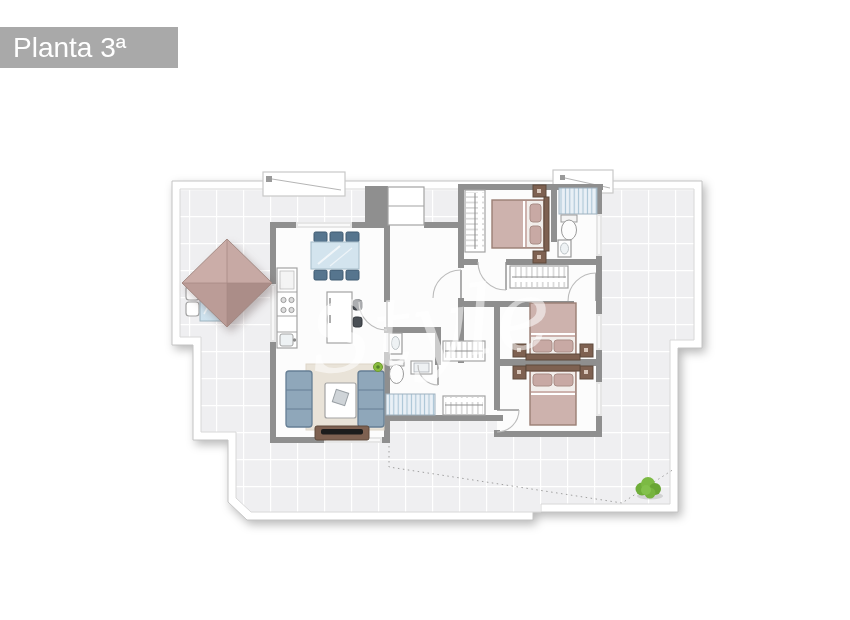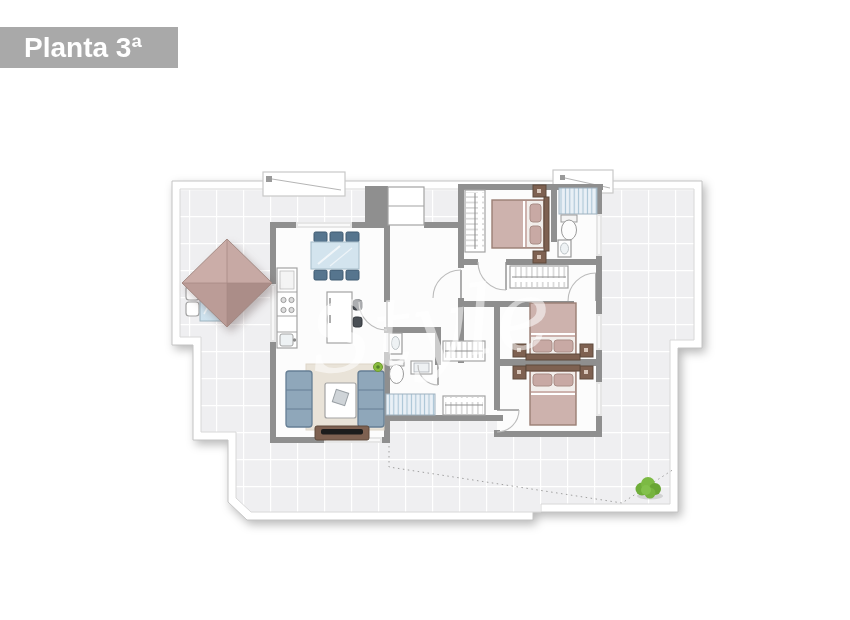--- a/index.html
+++ b/index.html
@@ -1,20 +1,20 @@
 <!DOCTYPE html>
 <html style="--banner: #a9a9a9; --wall: #8f8f8f; --tile: #efeff1; --grout: #ffffff; --wood: #7e6151; --bedding: #cdb2ad; --pillow: #c8a9a4; --sofa: #8fa7ba; --chair_blue: #56758e; --glass: #d3e4ee; --parasol: #c2a39e; --bush_green: #7cba44; --shower_slat: #a9c4d5;"><head>
 <meta charset="utf-8">
 <style>
   html,body{margin:0;padding:0;background:#ffffff;}
   .page{position:relative;width:850px;height:620px;background:#fff;overflow:hidden;
         font-family:"Liberation Sans",sans-serif;}
   .banner{position:absolute;left:0;top:27px;width:178px;height:41px;
           background:var(--banner,#a9a9a9);color:#fff;font-size:28px;line-height:41px;
-          padding-left:24px;box-sizing:border-box;font-weight:700;}
+          padding-left:13px;box-sizing:border-box;font-weight:400;}
   svg{position:absolute;left:0;top:0;}
   
   .wall{fill:var(--wall,#8f8f8f);}
   .win{fill:#e6e6e6;}
   .floor{fill:#fcfcfc;}
   .whx{fill:#ffffff;stroke:#a3a3a3;stroke-width:1.2;}
   .fix{fill:#fdfdfd;stroke:#9a9a9a;stroke-width:1.2;}
   .wd{fill:var(--wood,#7e6151);stroke:#5e4a3c;stroke-width:1;}
   .bed{fill:var(--bedding,#cdb2ad);stroke:#9b7f74;stroke-width:1.4;}
   .pill{fill:var(--pillow,#c8a9a4);stroke:#a98d86;stroke-width:1;}

